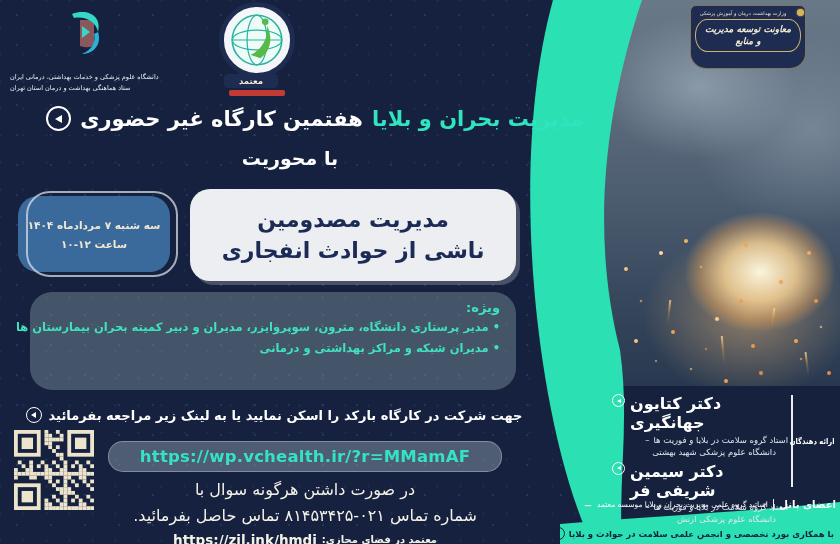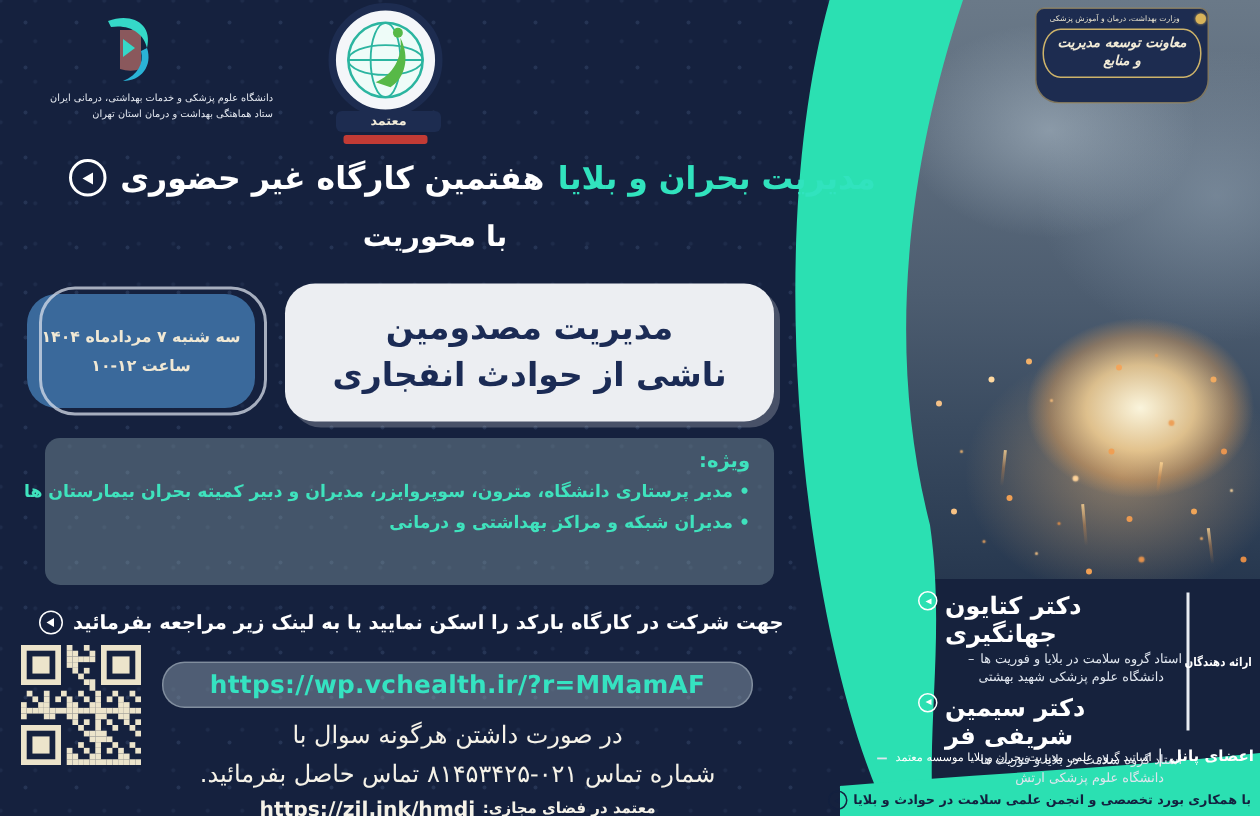--- a/index.html
+++ b/index.html
@@ -38,24 +38,24 @@
       740px 300px 0 1px #ef9f54, 820px 326px 1px 0 #ffd9a0, 685px 240px 0 1px #f2b068,
       770px 236px 1px 0 #eb9c52, 625px 268px 0 1px #f5c187, 808px 252px 0 1px #f0aa60;
   }
   .streak{position:absolute;width:1.5px;height:24px;opacity:.85;
     background:linear-gradient(180deg,rgba(255,214,148,.95),rgba(238,150,70,.4),transparent);}
   
   .names-overlay{position:absolute;left:608px;top:386px;width:232px;height:158px;background:#16223d;}
   .swoosh{position:absolute;left:0;top:0;pointer-events:none;}
   
   .logo-left{position:absolute;left:58px;top:6px;}
-  .logo-left-captions{position:absolute;left:10px;top:60px;width:172px;text-align:right;
+  .logo-left-captions{position:absolute;left:10px;top:72px;width:172px;text-align:left;
     color:#e9edf4;font-size:6.5px;line-height:1.7;}
   .logo-center-svg{position:absolute;left:212px;top:2px;}
-  .logo-center-banner{position:absolute;left:224px;top:74px;width:70px;height:14px;background:#1d2c50;
+  .logo-center-banner{position:absolute;left:224px;top:74px;width:54px;height:14px;background:#1d2c50;
     border-radius:4px;color:#f2ecda;font-size:8.5px;font-weight:bold;display:flex;align-items:center;justify-content:center;}
   .logo-center-ribbon{position:absolute;left:229px;top:90px;width:56px;height:6px;background:#c23b35;border-radius:2px;}
   
   .badge{position:absolute;left:690px;top:5px;width:116px;height:64px;background:#1d2c50;
     border:1px solid rgba(205,179,106,.55);border-radius:6px 6px 16px 16px;
     display:flex;flex-direction:column;align-items:center;padding:3px 4px;box-sizing:border-box;}
   .badge-top{display:flex;align-items:center;gap:3px;direction:rtl;}
   .badge-emblem{width:7px;height:7px;border-radius:50%;background:#d8b35a;box-shadow:0 0 2px #d8b35a;}
   .badge-ministry{color:#e8e3cf;font-size:6px;transform:scale(.85);white-space:nowrap;}
   .badge-frame{margin-top:3px;border:1px solid #cdb36a;border-radius:12px/16px;padding:4px 6px;
@@ -79,21 +79,21 @@
     border-radius:20px;display:flex;flex-direction:column;align-items:center;justify-content:center;
     gap:7px;color:#f0e8d4;font-size:10.5px;font-weight:bold;}
   .date-box::after{content:"";position:absolute;inset:-5px -8px -5px 8px;
     border:2px solid rgba(215,222,233,.75);border-radius:24px;pointer-events:none;}
   
   .topic-box{position:absolute;left:190px;top:189px;width:326px;height:92px;background:#eceef2;
     border-radius:20px;display:flex;flex-direction:column;align-items:center;justify-content:center;
     gap:6px;color:#1b2b55;font-size:22px;font-weight:bold;box-shadow:4px 4px 0 rgba(255,255,255,.22);}
   
   .audience{position:absolute;left:30px;top:292px;width:486px;height:98px;box-sizing:border-box;
-    background:rgba(141,166,172,.40);border-radius:10px;padding:8px 16px 6px;color:#3fe2bd;}
+    background:rgba(141,166,172,.40);border-radius:22px;padding:8px 16px 6px;color:#3fe2bd;}
   .audience-heading{font-size:13px;font-weight:bold;margin-bottom:2px;}
   .audience-item{font-size:11.5px;font-weight:bold;line-height:1.85;text-align:right;white-space:nowrap;}
   .audience-item::before{content:"• ";color:#3fe2bd;}
   
   .instruction{position:absolute;left:28px;top:407px;width:492px;display:flex;direction:ltr;
     align-items:center;justify-content:center;gap:7px;color:#fff;}
   .instruction-text{font-size:13px;font-weight:bold;white-space:nowrap;direction:rtl;}
   .qr{position:absolute;left:14px;top:428px;}
   .url-pill{position:absolute;left:108px;top:441px;width:392px;height:29px;
     background:rgba(128,143,160,.55);border:1px solid rgba(205,214,224,.4);border-radius:15px;

